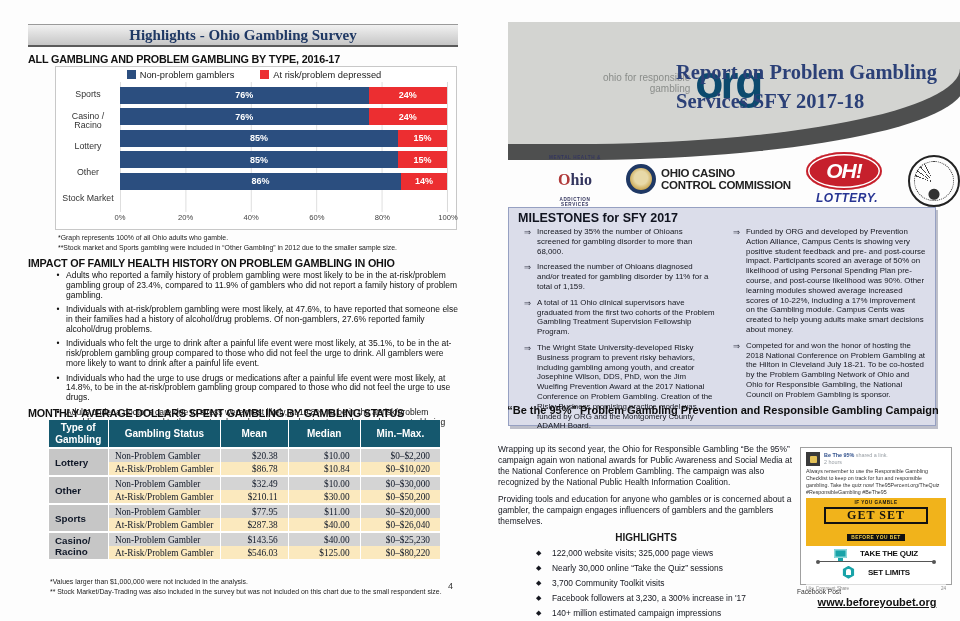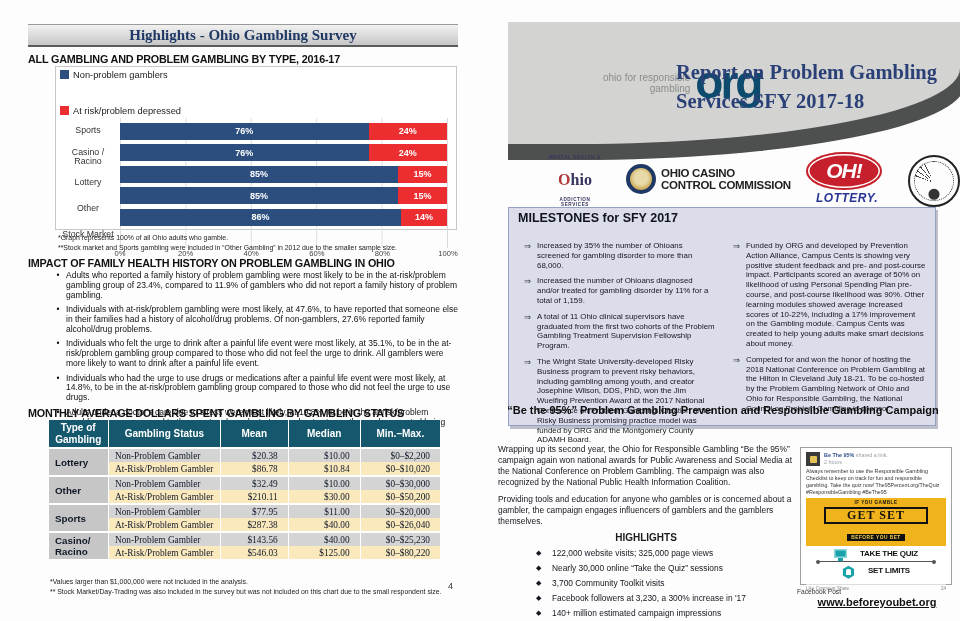--- a/index.html
+++ b/index.html
@@ -17,21 +17,21 @@
     color:#1F3864; line-height:21px; }
   .sec-title { position:absolute; left:8px; font-weight:bold; font-size:10.8px;
     letter-spacing:-0.2px; color:#111; }
   #chart-title { top:53px; }
   #impact-title { top:257px; }
   #table-title { top:407px; }
 
   .chart-box { position:absolute; left:35px; top:66px; width:402px; height:164px;
     border:1px solid #C8C8C8; background:#fff; padding:3px 8px 0 4px; }
   .legend { display:flex; justify-content:center; gap:26px; font-size:9.3px;
-    color:#222; margin-bottom:2px;flex-direction:column; }
+    color:#222; margin-bottom:2px; }
   .legend .sw { display:inline-block; width:9px; height:9px; margin-right:4px;
     vertical-align:-1px; }
   .sw-blue { background:#2B4E7F; } .sw-red { background:#EC2E31; }
   .chart-body { display:flex; }
   #chart-labels { width:60px; }
   .c-label { height:26px; display:flex; align-items:center; justify-content:center;
     text-align:center; font-size:8.8px; color:#333; line-height:1.05; padding-right:4px; }
   #chart-plot { flex:1; border-right:1px solid #DADADA;
     background-image:linear-gradient(to right,#DEDEDE 1px,transparent 1px);
     background-size:20% 100%; }
@@ -113,21 +113,21 @@
     background:
       radial-gradient(circle at 50% 85%, #333 0 5px, transparent 6px),
       conic-gradient(from -70deg at 50% 55%, #444 0 3deg, transparent 3deg 14deg,
         #444 14deg 17deg, transparent 17deg 28deg, #444 28deg 31deg, transparent 31deg 42deg,
         #444 42deg 45deg, transparent 45deg 140deg);
   }
 
   .milestones { position:absolute; left:21px; top:207px; width:428px; height:219px;
     background:#DBDDEA; border:1px solid #96A0C2; box-shadow:2px 3px 0 rgba(110,115,140,.45);
     padding:3px 9px; }
-  .ms-title { font-size:12.5px; font-weight:bold; color:#10131f; margin-bottom:16px; }
+  .ms-title { font-size:12.5px; font-weight:bold; color:#10131f; margin-bottom:2px; }
   .ms-cols { display:flex; gap:10px; }
   .ms-col { width:50%; }
   .ms-item { display:flex; margin-bottom:6px; font-size:7.9px; line-height:1.24;
     color:#15171f; }
   .ms-item .marker { width:19px; flex:none; text-align:center; color:#3c3f4e;
     font-size:8.5px; }
 
   .camp-title { position:absolute; left:10px; top:404px; width:452px; text-align:center;
     font-weight:bold; font-size:11px; color:#0d0d0d; }
   .camp-col { position:absolute; left:11px; top:444px; width:296px; }
@@ -149,21 +149,21 @@
   .fb-body { font-size:5.3px; line-height:1.3; color:#333; margin-top:2px; }
   .fb-banner { margin-top:2px; background:#F1B31B; text-align:center; padding:2px 0 3px; }
   .fb-line1 { font-size:4.6px; font-weight:bold; color:#111; letter-spacing:0.5px; }
   .fb-getset { display:inline-block; border:2px solid #111; padding:0 21px;
     font-size:12px; font-weight:bold; letter-spacing:1px; color:#111; line-height:1.1;
     font-family:"Liberation Serif", serif; }
   .fb-line3 { margin-top:1px; }
   .fb-line3 span { display:inline-block; background:#111; color:#F5D04C;
     font-size:4.8px; font-weight:bold; padding:1px 4px; letter-spacing:0.5px; }
   .fb-ctas { padding:3px 4px 2px; }
-  .cta-row { display:flex; justify-content:center; gap:13px; }
+  .cta-row { display:flex; align-items:center; justify-content:center; gap:13px; }
   .cta-label { font-size:8px; font-weight:bold; letter-spacing:-0.2px; color:#111; }
   .icon-monitor { width:13px; height:9px; background:#19A3A8; border-radius:1px;
     position:relative; box-shadow:inset 0 0 0 1.5px #8FD9DB; }
   .icon-monitor:after { content:""; position:absolute; left:4px; bottom:-3px;
     width:5px; height:3px; background:#19A3A8; }
   .cta-divider { height:1px; background:#555; margin:3.5px 8px; position:relative; }
   .cta-divider:before, .cta-divider:after { content:""; position:absolute; top:-1.5px;
     width:4px; height:4px; border-radius:50%; background:#555; }
   .cta-divider:before{ left:-2px; } .cta-divider:after{ right:-2px; }
   .icon-hex { width:13px; height:13px; background:#19A3A8;

